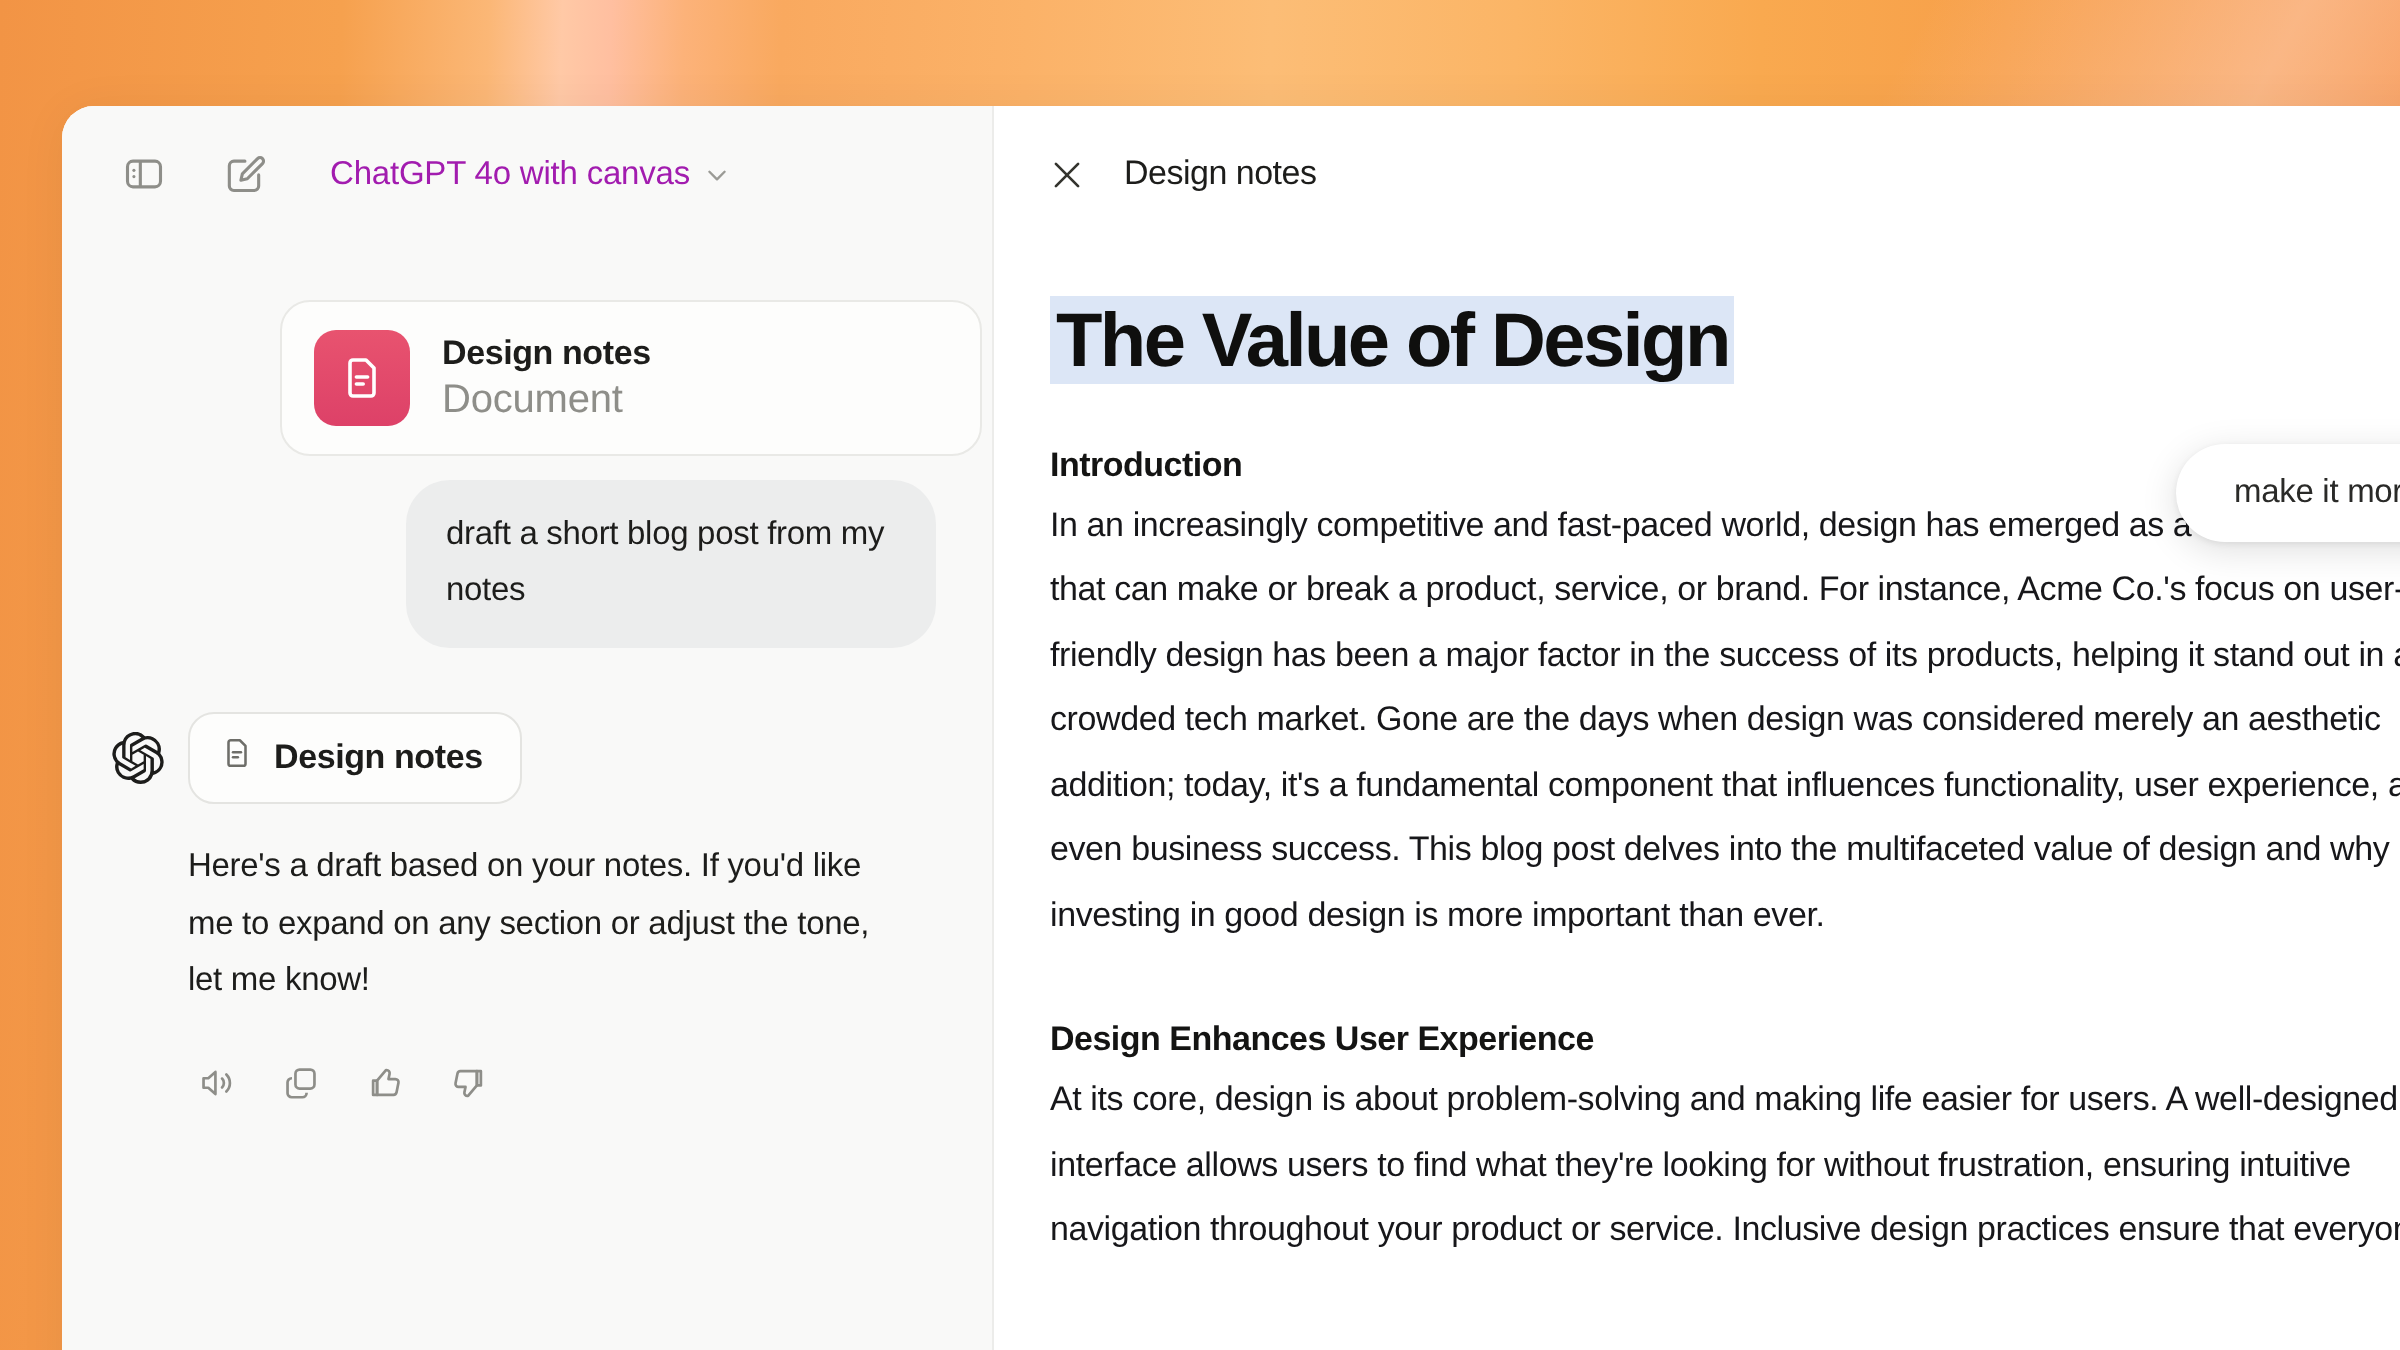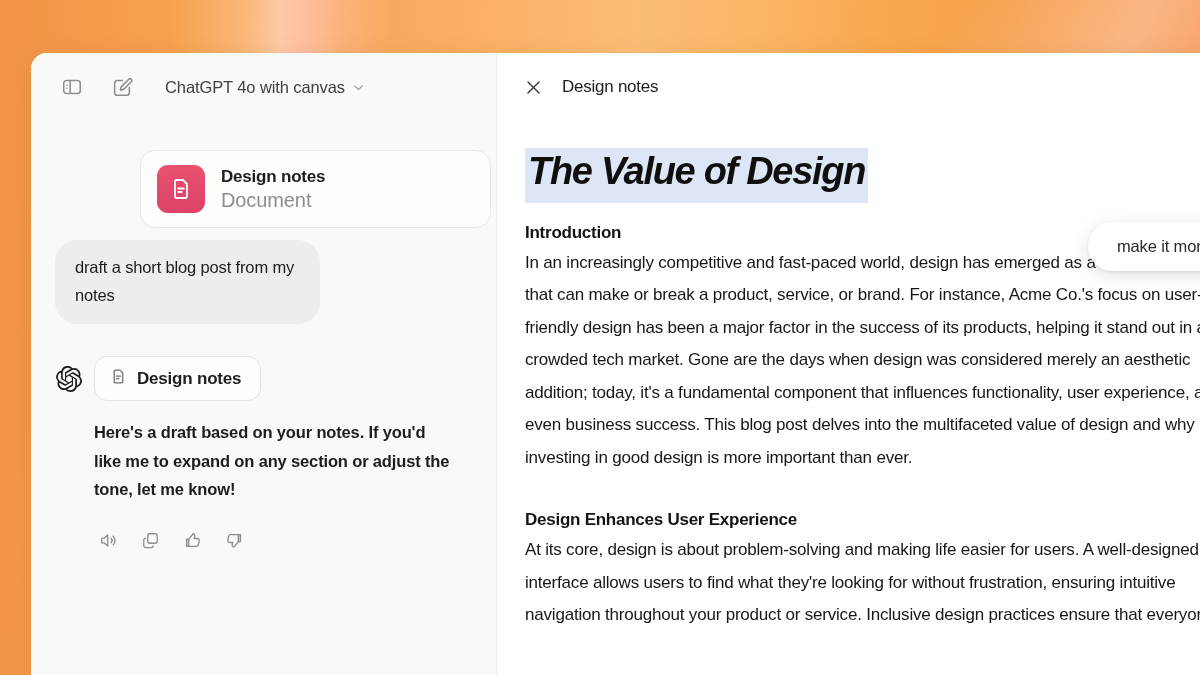--- a/index.html
+++ b/index.html
@@ -71,21 +71,21 @@
     cursor: pointer;
   }
   .icon-btn svg { display: block; }
 
   .model-picker {
     display: flex;
     align-items: center;
     gap: 7px;
     margin-left: 10px;
     cursor: pointer;
-    color: #404040;
+    color: #a21caf;
     font-size: 16.5px;
     letter-spacing: -0.1px;
   }
   .model-picker .chev { display: flex; color: #9b9b96; }
 
   .chat-body {
     padding: 0 28px 0 24px;
   }
 
   
@@ -111,21 +111,21 @@
     flex: 0 0 48px;
   }
   .attach-meta { display: flex; flex-direction: column; gap: 2px; }
   .attach-title {
     font-size: 17px; font-weight: 700; color: #1d1d1b;
     letter-spacing: -0.2px;
   }
   .attach-sub { font-size: 20px; color: #8e8e89; letter-spacing: -0.1px; }
 
   
-  .user-bubble-row { display: flex; margin-top: 12px; }
+  .user-bubble-row { display: flex; justify-content: flex-end; margin-top: 12px; }
   .user-bubble {
     background: #eceded;
     border-radius: 22px;
     padding: 13px 20px 15px 20px;
     max-width: 265px;
     font-size: 16.5px;
     line-height: 28px;
     color: #1d1d1b;
     letter-spacing: -0.15px;
   }
@@ -159,21 +159,20 @@
   }
 
   .assistant-text {
     margin-top: 17px;
     margin-left: 39px;
     width: 360px;
     font-size: 16.5px;
     line-height: 28.5px;
     color: #1d1d1b;
     letter-spacing: -0.15px;
-    font-weight: bold;
   }
 
   .msg-actions {
     margin-top: 22px;
     margin-left: 38px;
     display: flex;
     gap: 12px;
     color: #7d7d78;
   }
   .msg-actions .icon-btn { width: 30px; height: 30px; }
@@ -207,22 +206,21 @@
   .doc-h1 {
     font-size: 38px;
     font-weight: 800;
     letter-spacing: -1.3px;
     color: #0f0f0e;
     line-height: 1.2;
     display: inline-block;
   }
   .doc-h1 .sel {
     background: #dce6f6;
-    padding: 2px 3px 11px 3px;
-    font-style: italic;
+    padding: 2px 3px 0 3px;
   }
   .doc-h2 {
     font-size: 17px;
     font-weight: 700;
     color: #141413;
     letter-spacing: -0.25px;
     margin-top: 28px;
   }
   .doc-p {
     font-size: 17px;

